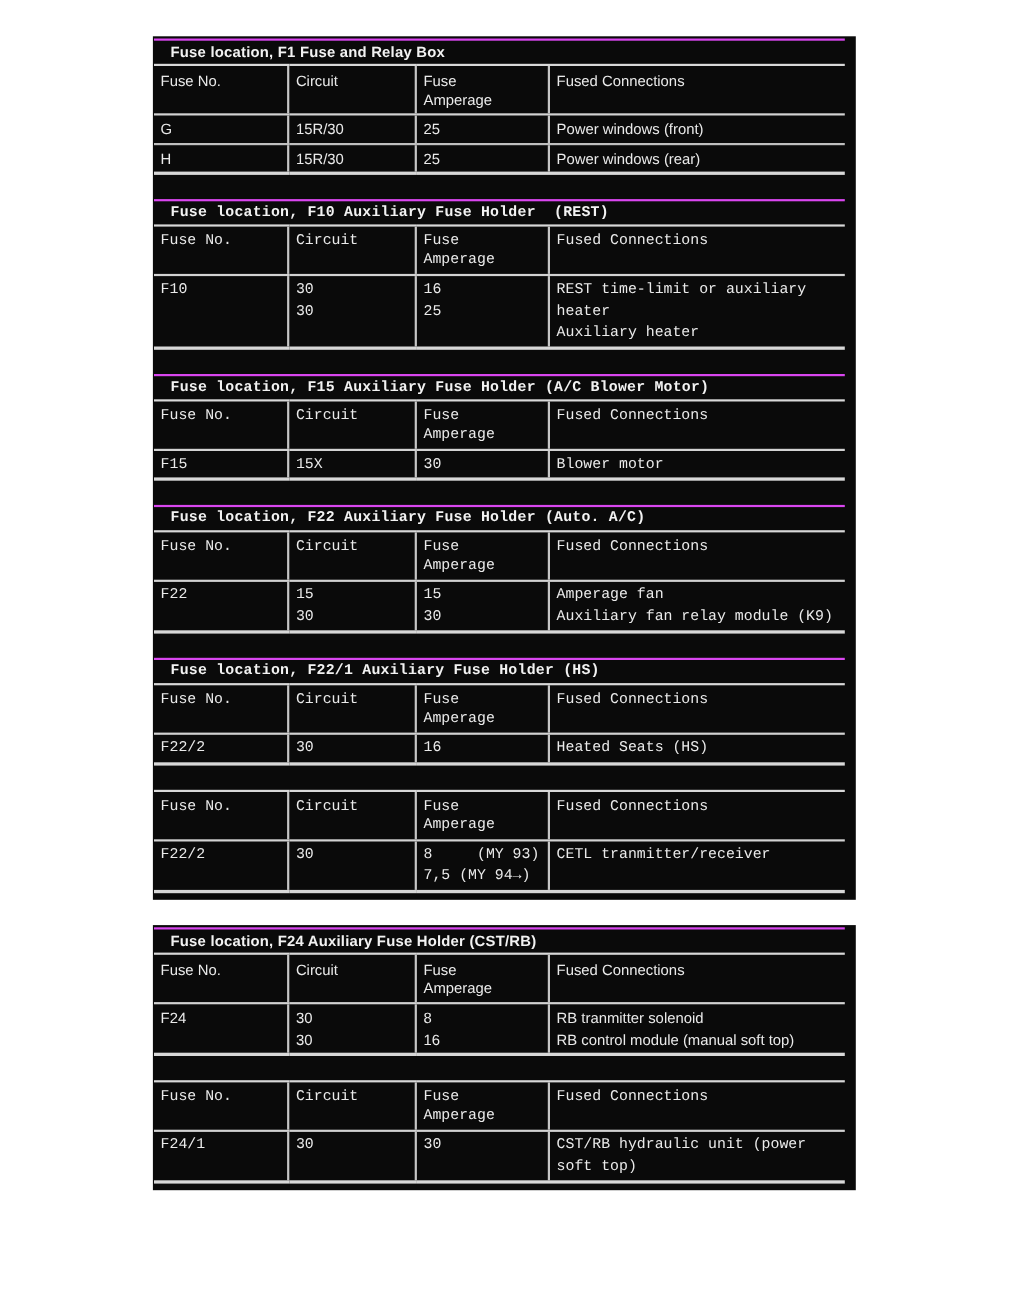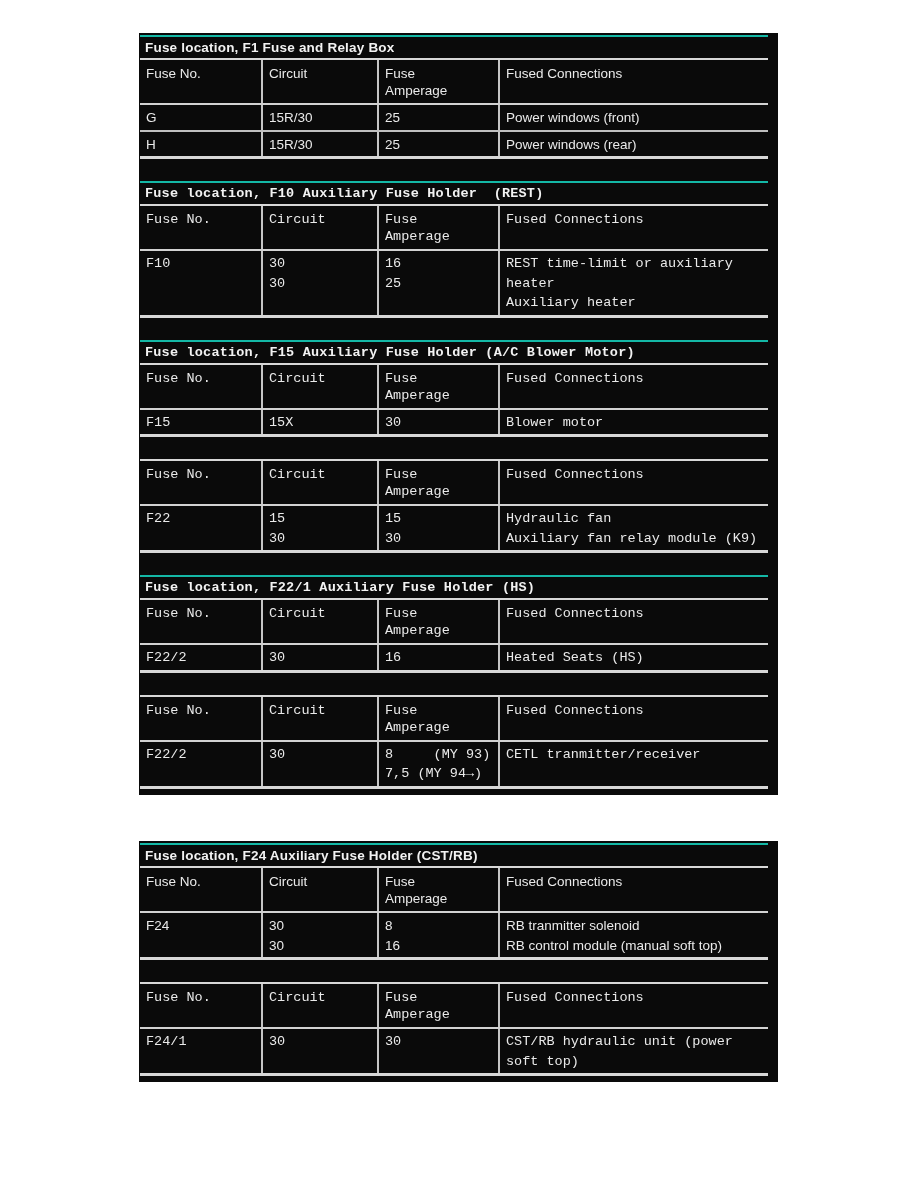--- a/index.html
+++ b/index.html
@@ -19,26 +19,26 @@
     width: 639px;
     background: #0a0a0a;
     padding: 2px 10px 6px 1px;
   }
   .block-0 { top: 33px;  min-height: 743px; }
   .block-1 { top: 841px; min-height: 220px; }
 
   .fuse-table + .fuse-table { margin-top: 22px; font-family: Liberation Mono, monospace; }
 
   .tbl-title {
-    border-top: 2px solid #14b8a6;
+    border-top: 2px solid #d946ef;
     color: #f2f2f2;
     font-weight: bold;
     font-size: 13.5px;
     line-height: 16px;
-    padding: 3px 0 2px 5px;
+    padding: 3px 0 2px 15px;
     white-space: pre-wrap;
     letter-spacing: 0.2px;
   }
 
   table.fuse-grid {
     border-collapse: collapse;
     table-layout: fixed;
     width: 628px;
     color: #eaeaea;
     font-size: 13.5px;
@@ -213,20 +213,21 @@
                 <div class="cell-line">30</div>
               </td>
               <td>
                 <div class="cell-line">Blower motor</div>
               </td>
             </tr>
           </tbody>
         </table>
       </section>
       <section class="fuse-table">
+        <div class="tbl-title">Fuse location, F22 Auxiliary Fuse Holder (Auto. A/C)</div>
         <table class="fuse-grid">
           <colgroup>
             <col class="c1">
             <col class="c2">
             <col class="c3">
             <col class="c4">
           </colgroup>
           <thead>
             <tr>
               <th>
@@ -251,21 +252,21 @@
               </td>
               <td>
                 <div class="cell-line">15</div>
                 <div class="cell-line">30</div>
               </td>
               <td>
                 <div class="cell-line">15</div>
                 <div class="cell-line">30</div>
               </td>
               <td>
-                <div class="cell-line">Hydraulic fan</div>
+                <div class="cell-line">Amperage fan</div>
                 <div class="cell-line">Auxiliary fan relay module (K9)</div>
               </td>
             </tr>
           </tbody>
         </table>
       </section>
       <section class="fuse-table">
         <div class="tbl-title">Fuse location, F22/1 Auxiliary Fuse Holder (HS)</div>
         <table class="fuse-grid">
           <colgroup>

